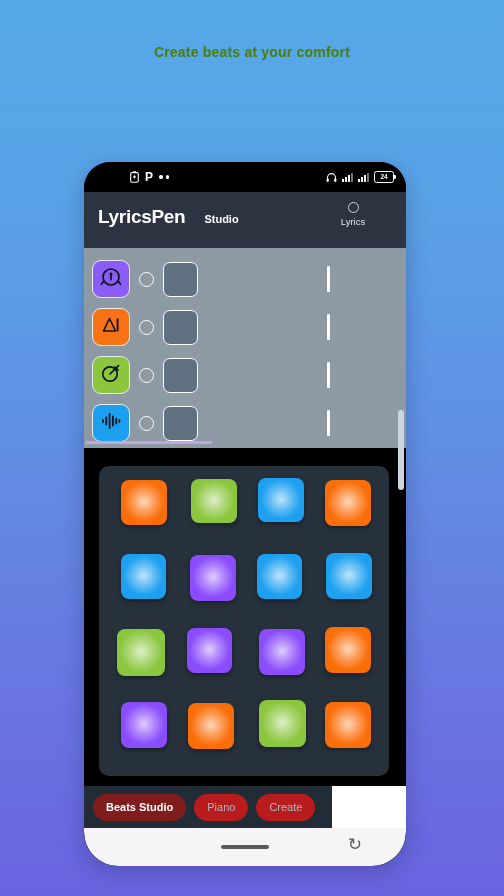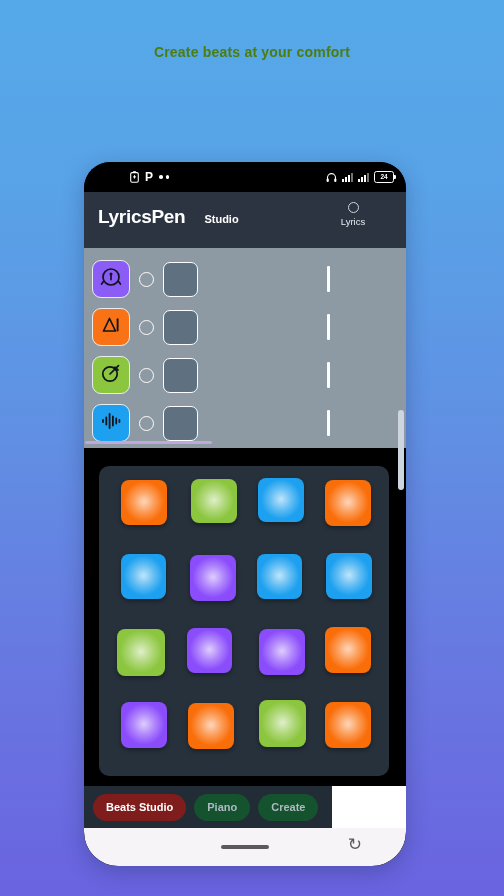--- a/index.html
+++ b/index.html
@@ -81,23 +81,23 @@
   .pad{position:absolute;border-radius:8px;box-shadow:0 2px 4px rgba(0,0,0,.38);}
   .pad .glow{position:absolute;inset:0;border-radius:8px;}
 
   
   .tabbar{
     position:absolute;left:0;top:624px;width:248px;height:42px;background:#222c36;
     display:flex;align-items:center;gap:8px;padding-left:9px;box-sizing:border-box;
   }
   .tabbar-fill{position:absolute;left:248px;top:624px;width:74px;height:42px;background:#ffffff;}
   .tab{
-    height:27px;border-radius:14px;background:#14532d;
+    height:27px;border-radius:14px;background:#b91c1c;
     display:flex;align-items:center;justify-content:center;padding:0 13px;
-    font-size:11px;color:#aeb9c3;white-space:nowrap;font-weight:bold;
+    font-size:11px;color:#aeb9c3;white-space:nowrap;
   }
   .tab.active{background:#7f1d1d;color:#ffffff;font-weight:bold;}
 
   
   .navbar{
     position:absolute;left:0;top:666px;width:100%;height:38px;background:#f6f4f7;
   }
   .homebar{position:absolute;left:50%;top:17px;transform:translateX(-50%);width:48px;height:3.6px;border-radius:3px;background:#59595e;}
   .backg{position:absolute;right:44px;top:8px;color:#5a5a5f;font-size:17px;line-height:1;}
 </style>

